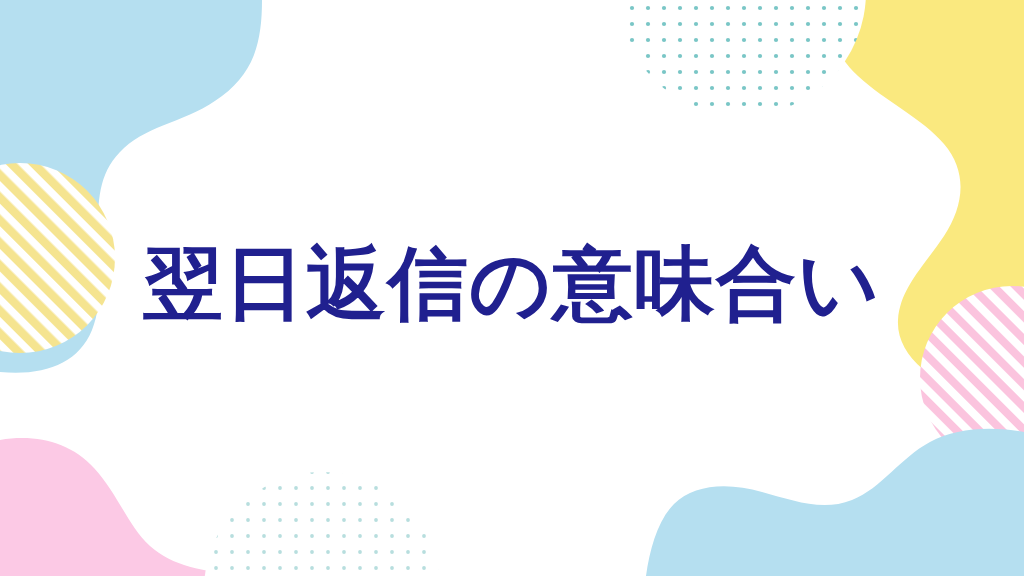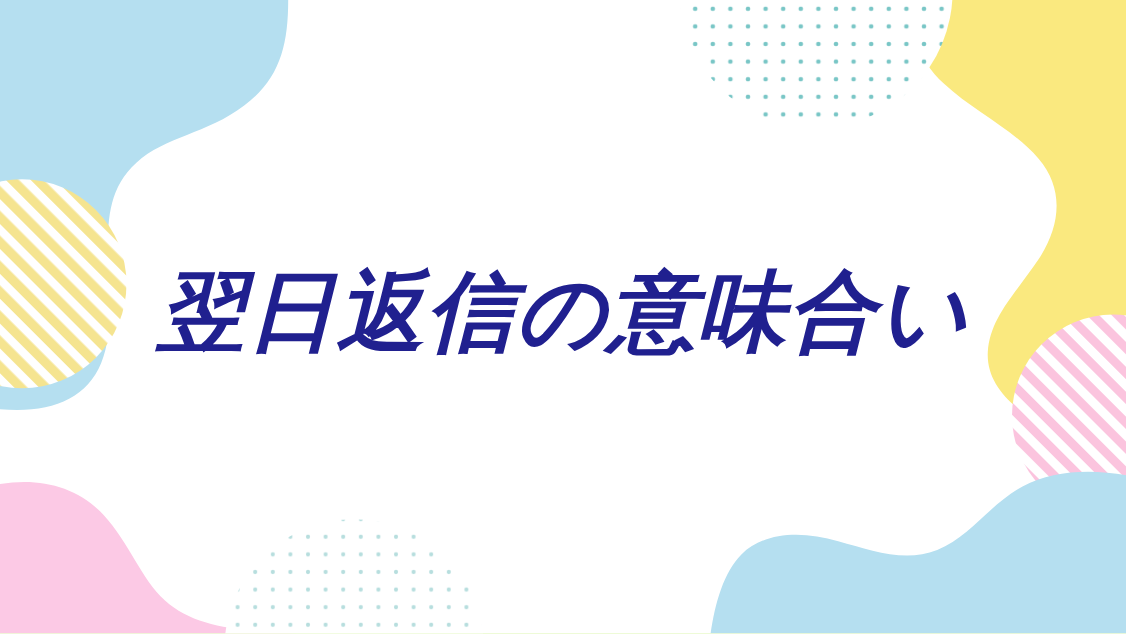--- a/index.html
+++ b/index.html
@@ -5,23 +5,22 @@
   html, body {
     margin: 0;
     padding: 0;
     background: #ffffff;
   }
   #canvas {
     position: relative;
     width: 1024px;
     height: 576px;
     overflow: hidden;
-    background: #bef264;
+    background: #c4b5fd;
     font-family: "Liberation Sans", "DejaVu Sans", sans-serif;
-    font-style: italic;
   }
   #bg-layer {
     position: absolute;
     inset: 0;
     width: 1024px;
     height: 576px;
   }
   #title-layer {
     position: absolute;
     inset: 0;

